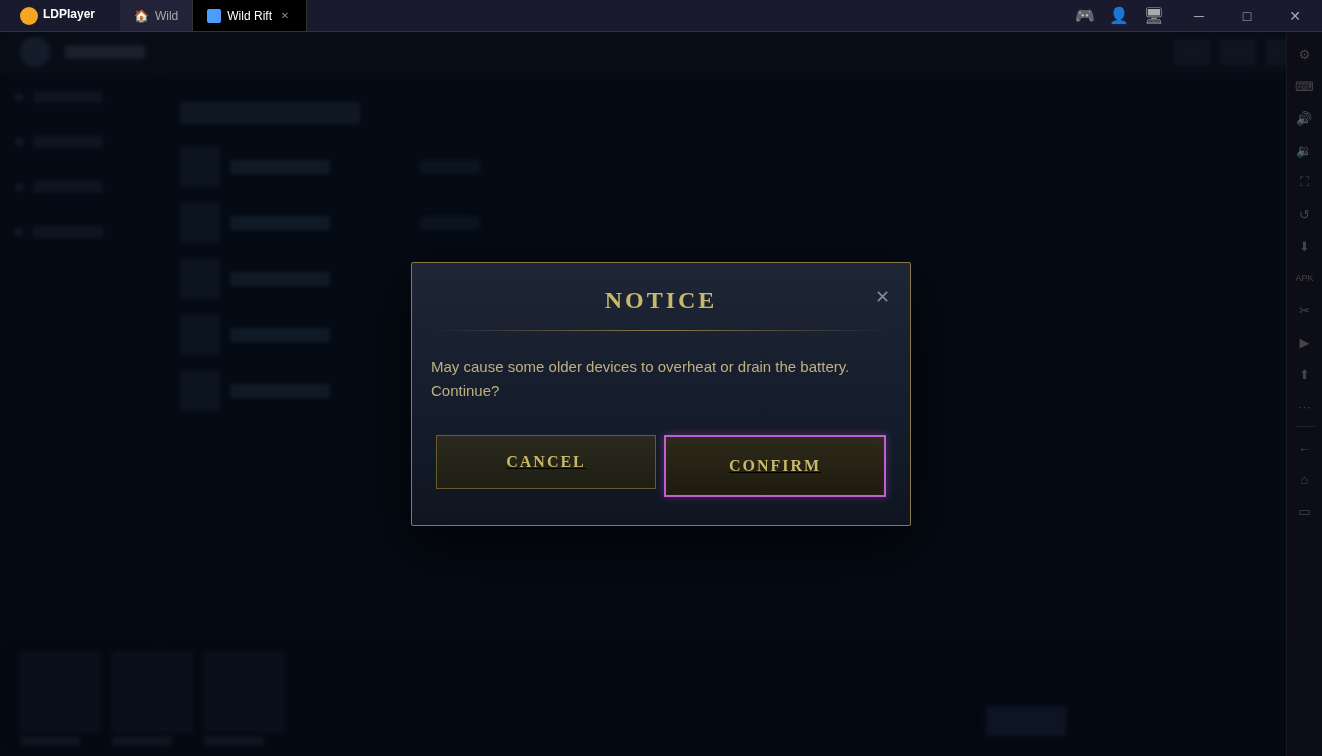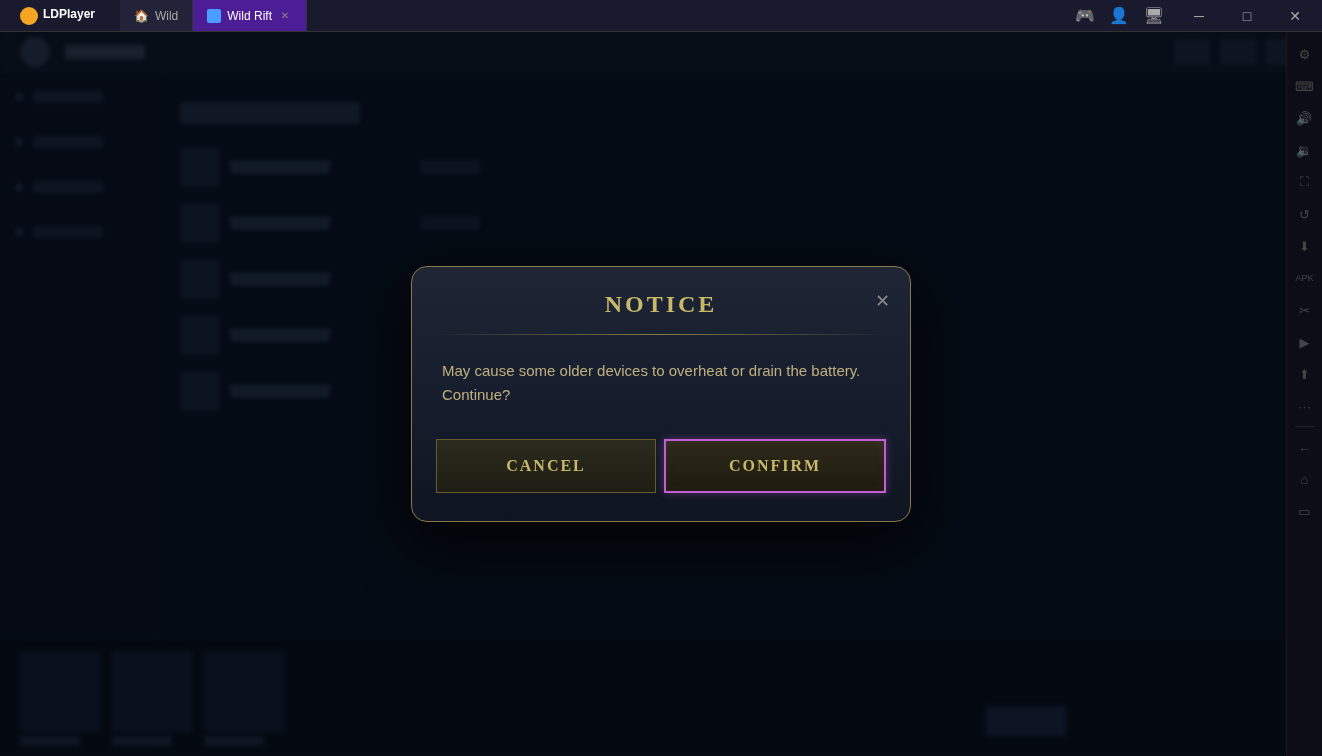--- a/index.html
+++ b/index.html
@@ -56,21 +56,21 @@
       padding: 0 14px;
       gap: 6px;
       font-size: 12px;
       color: #aaa;
       cursor: pointer;
       border-right: 1px solid #333;
       background: #222238;
     }
 
     .tab.active {
-      background: #4c1d95;
+      background: #000000;
       color: #fff;
       text-align: right;
     }
 
     .tab-icon {
       width: 14px;
       height: 14px;
       background: #4a9eff;
       border-radius: 2px;
     }
@@ -287,21 +287,21 @@
       align-items: center;
       justify-content: center;
       z-index: 100;
     }
 
     
     .notice-dialog {
       width: 500px;
       background: linear-gradient(180deg, #1e2535 0%, #161e2e 50%, #0f1520 100%);
       border: 1px solid #8a7a4a;
-      border-radius: 16px;
+      border-radius: 2px;
       position: relative;
       box-shadow: 0 20px 60px rgba(0,0,0,0.8);
     }
 
     .notice-header {
       text-align: center;
       padding: 24px 20px 16px;
       position: relative;
     }
 
@@ -326,50 +326,51 @@
       line-height: 1;
     }
 
     .notice-divider {
       height: 1px;
       background: linear-gradient(90deg, transparent, #8a7a4a, transparent);
       margin: 0 20px;
     }
 
     .notice-body {
-      padding: 24px 30px;
+      padding: 24px 19px;
       color: #c0b080;
       font-size: 15px;
       line-height: 1.6;
     }
 
     .notice-buttons {
       display: flex;
       gap: 8px;
       padding: 8px 24px 28px;
       justify-content: center;
+      text-decoration: underline;
     }
 
     .btn-cancel {
       flex: 1;
       height: 54px;
       background: linear-gradient(180deg, #2a2a1e 0%, #1e1e14 100%);
       border: 1px solid #6a5a30;
       color: #c8b86a;
       font-size: 16px;
       font-weight: 700;
       letter-spacing: 2px;
       cursor: pointer;
       text-transform: uppercase;
       font-family: 'Georgia', serif;
     }
 
     .btn-confirm {
       flex: 1;
-      height: 54px;
+      height: 62px;
       background: linear-gradient(180deg, #2e2a1a 0%, #1e1a0e 100%);
       border: 2px solid #c060d0;
       color: #c8b86a;
       font-size: 16px;
       font-weight: 700;
       letter-spacing: 2px;
       cursor: pointer;
       text-transform: uppercase;
       font-family: 'Georgia', serif;
       box-shadow: 0 0 8px rgba(180, 80, 200, 0.4), inset 0 0 8px rgba(180, 80, 200, 0.1);

